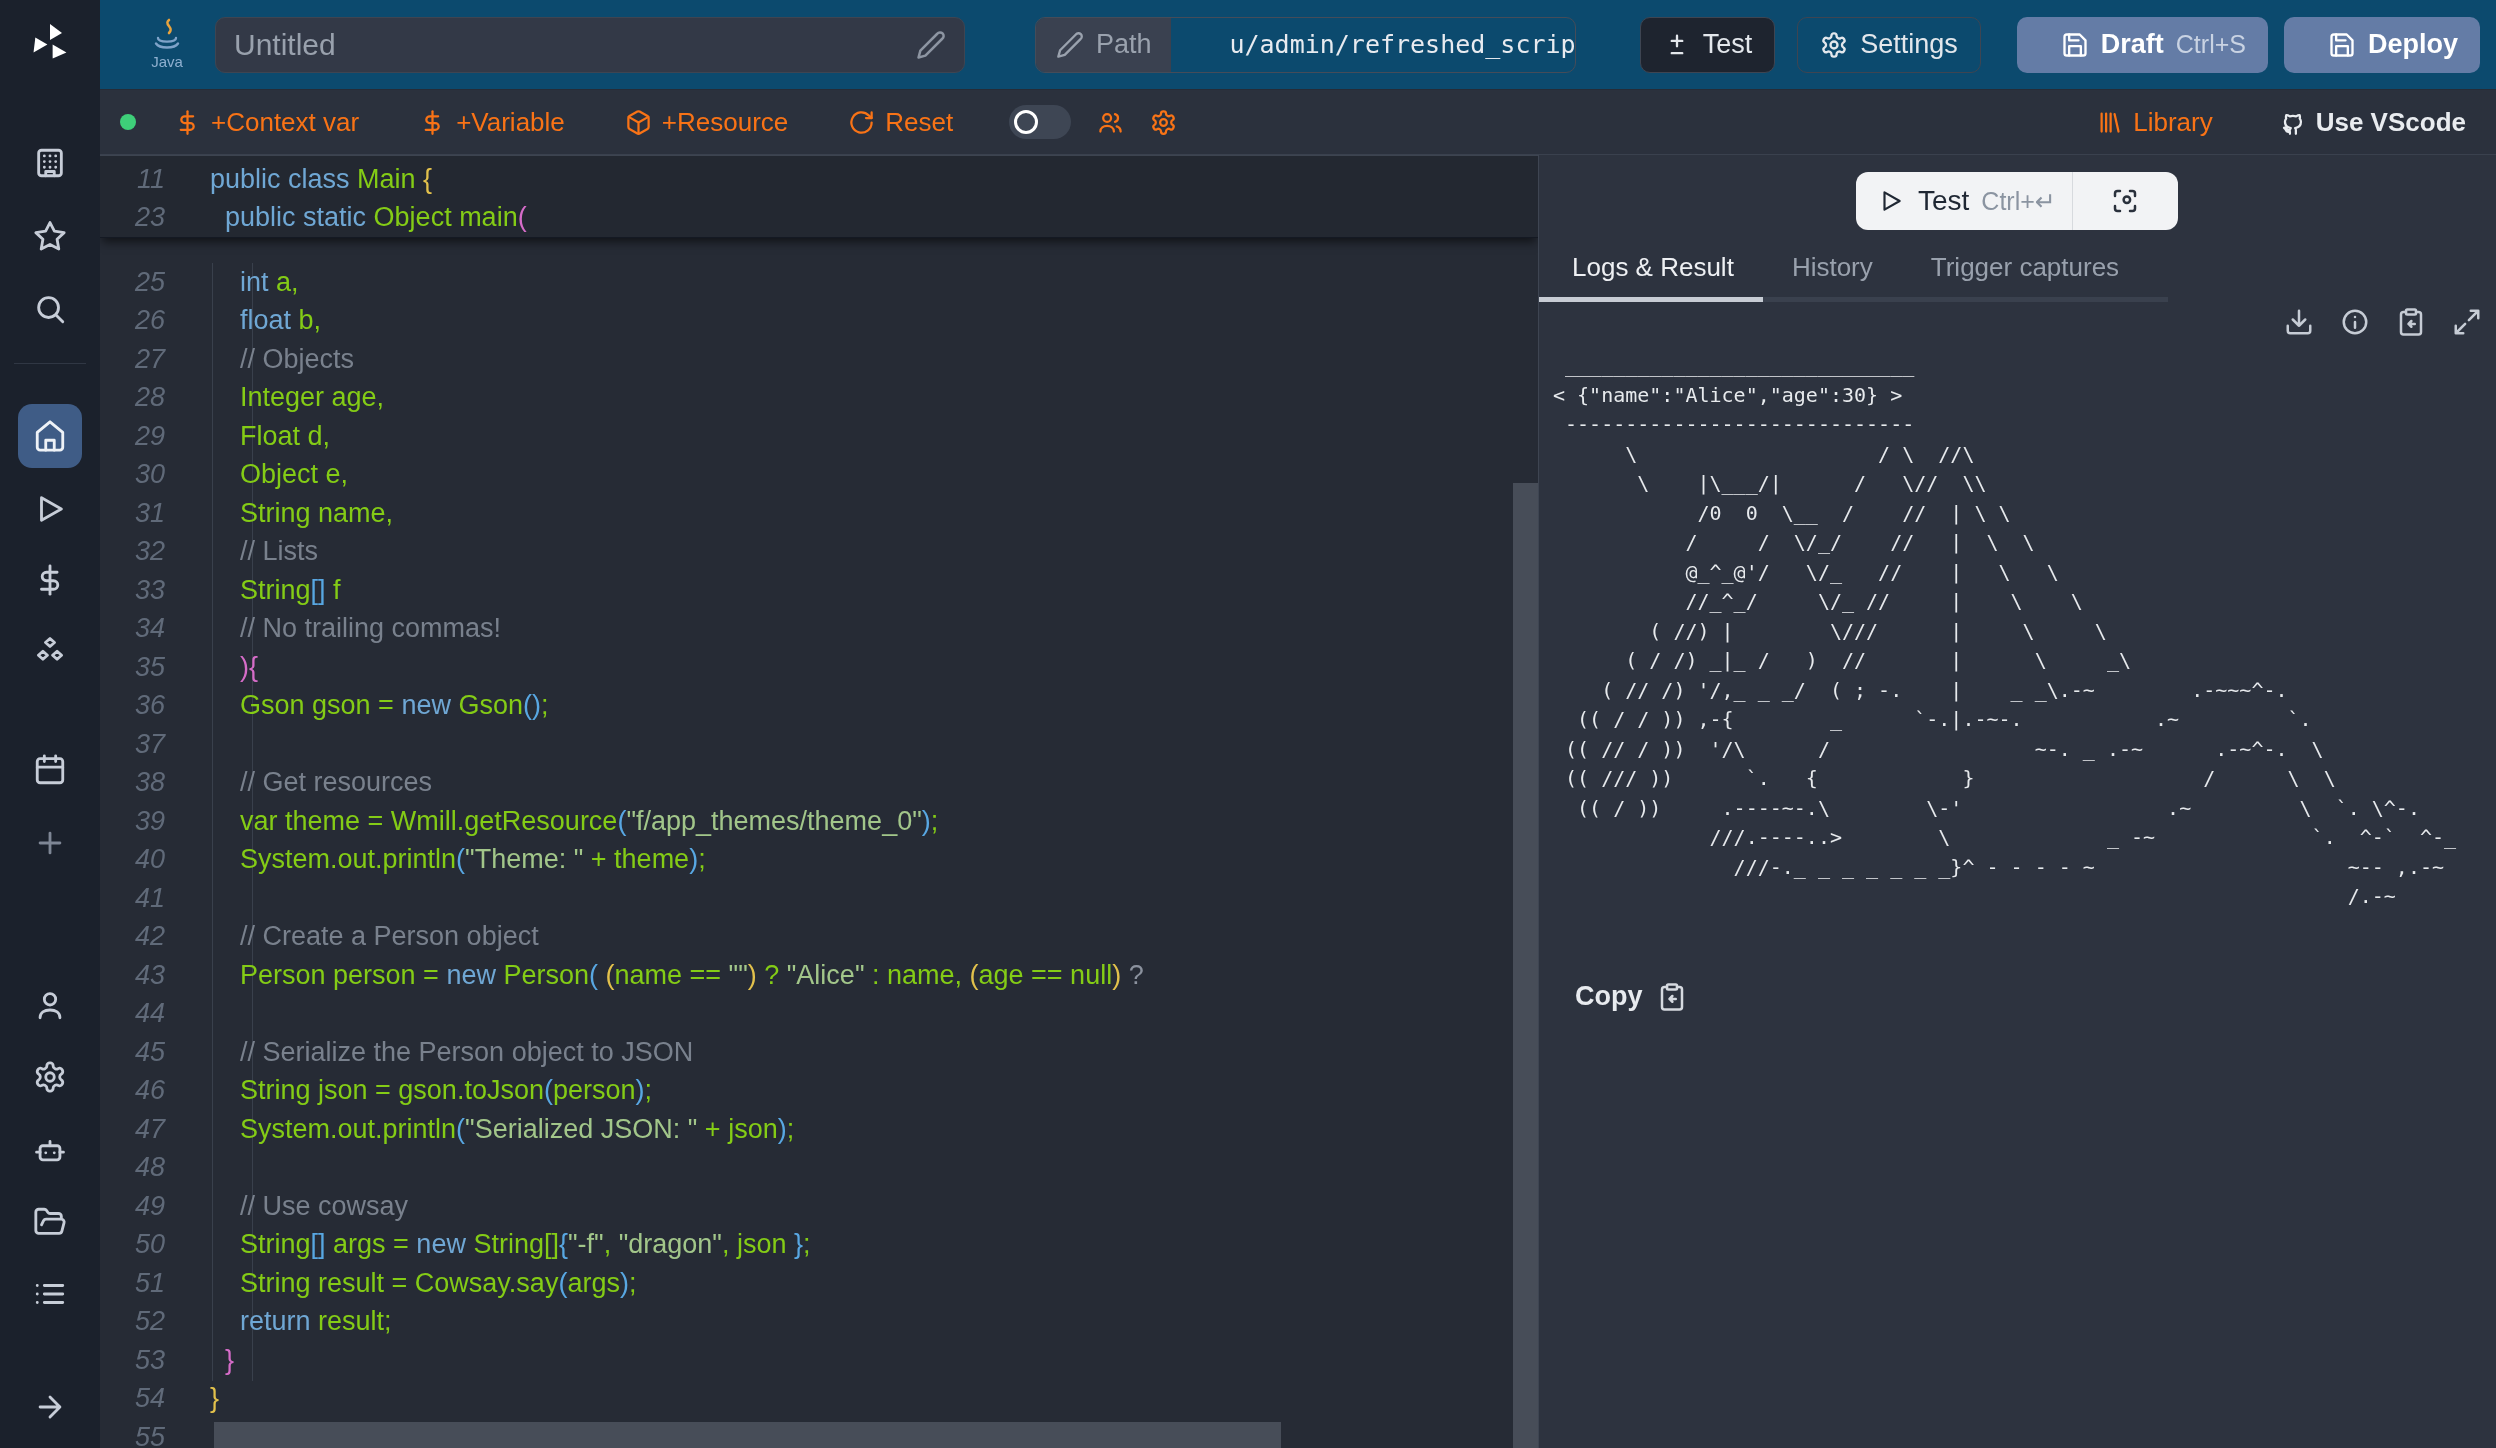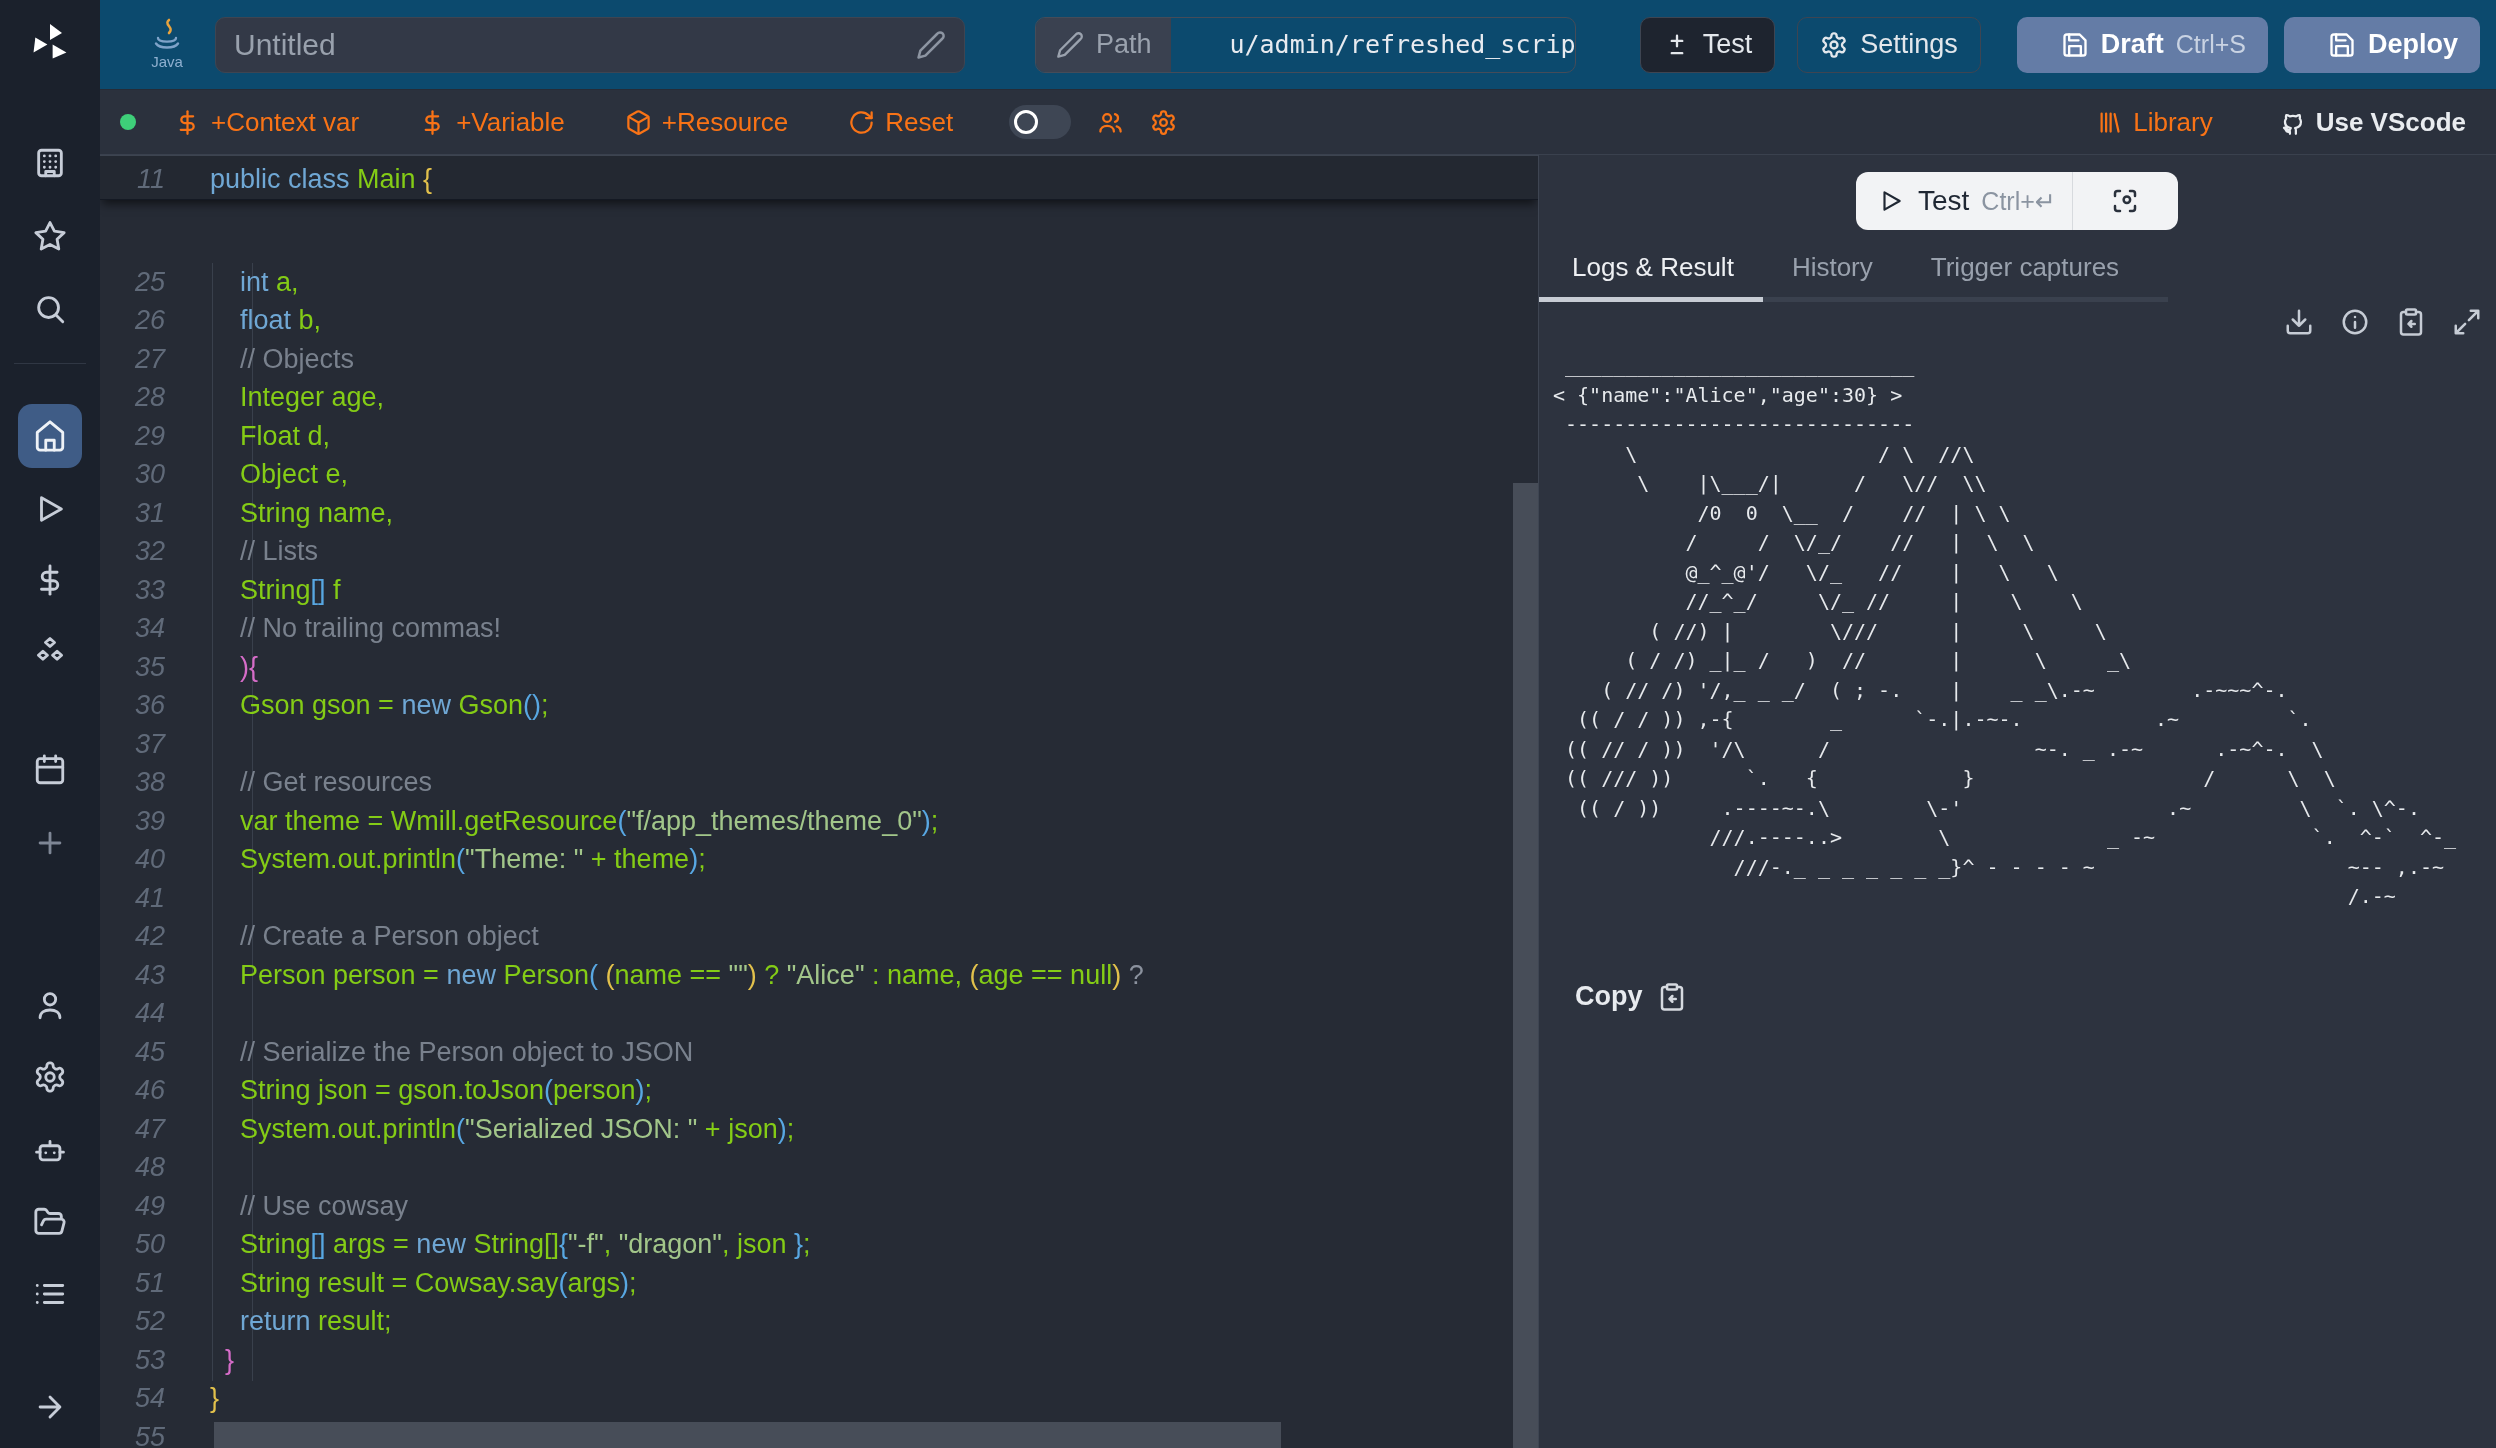--- a/index.html
+++ b/index.html
@@ -437,20 +437,24 @@
         <div class="cl">
           <span class="ln">55</span>
           <span class="code"></span>
         </div>
       </div>
     <div class="sticky" id="sticky-lines">
         <div class="cl">
           <span class="ln">11</span>
           <span class="code"><span class="tk-k">public class </span><span class="tk-w">Main </span><span class="tk-y">{</span></span>
         </div>
+        <div class="cl">
+          <span class="ln">23</span>
+          <span class="code"><span class="tk-w">  </span><span class="tk-k">public static </span><span class="tk-w">Object main</span><span class="tk-m">(</span></span>
+        </div>
       </div>
     <div class="vscroll"></div>
     <div class="hscroll"></div>
   </main>
 
   <section class="panel">
     <div class="test-pill">
       <svg class="ic play" viewBox="0 0 24 24">
           <path d="M6 4l14 8-14 8Z"></path>
         </svg>

